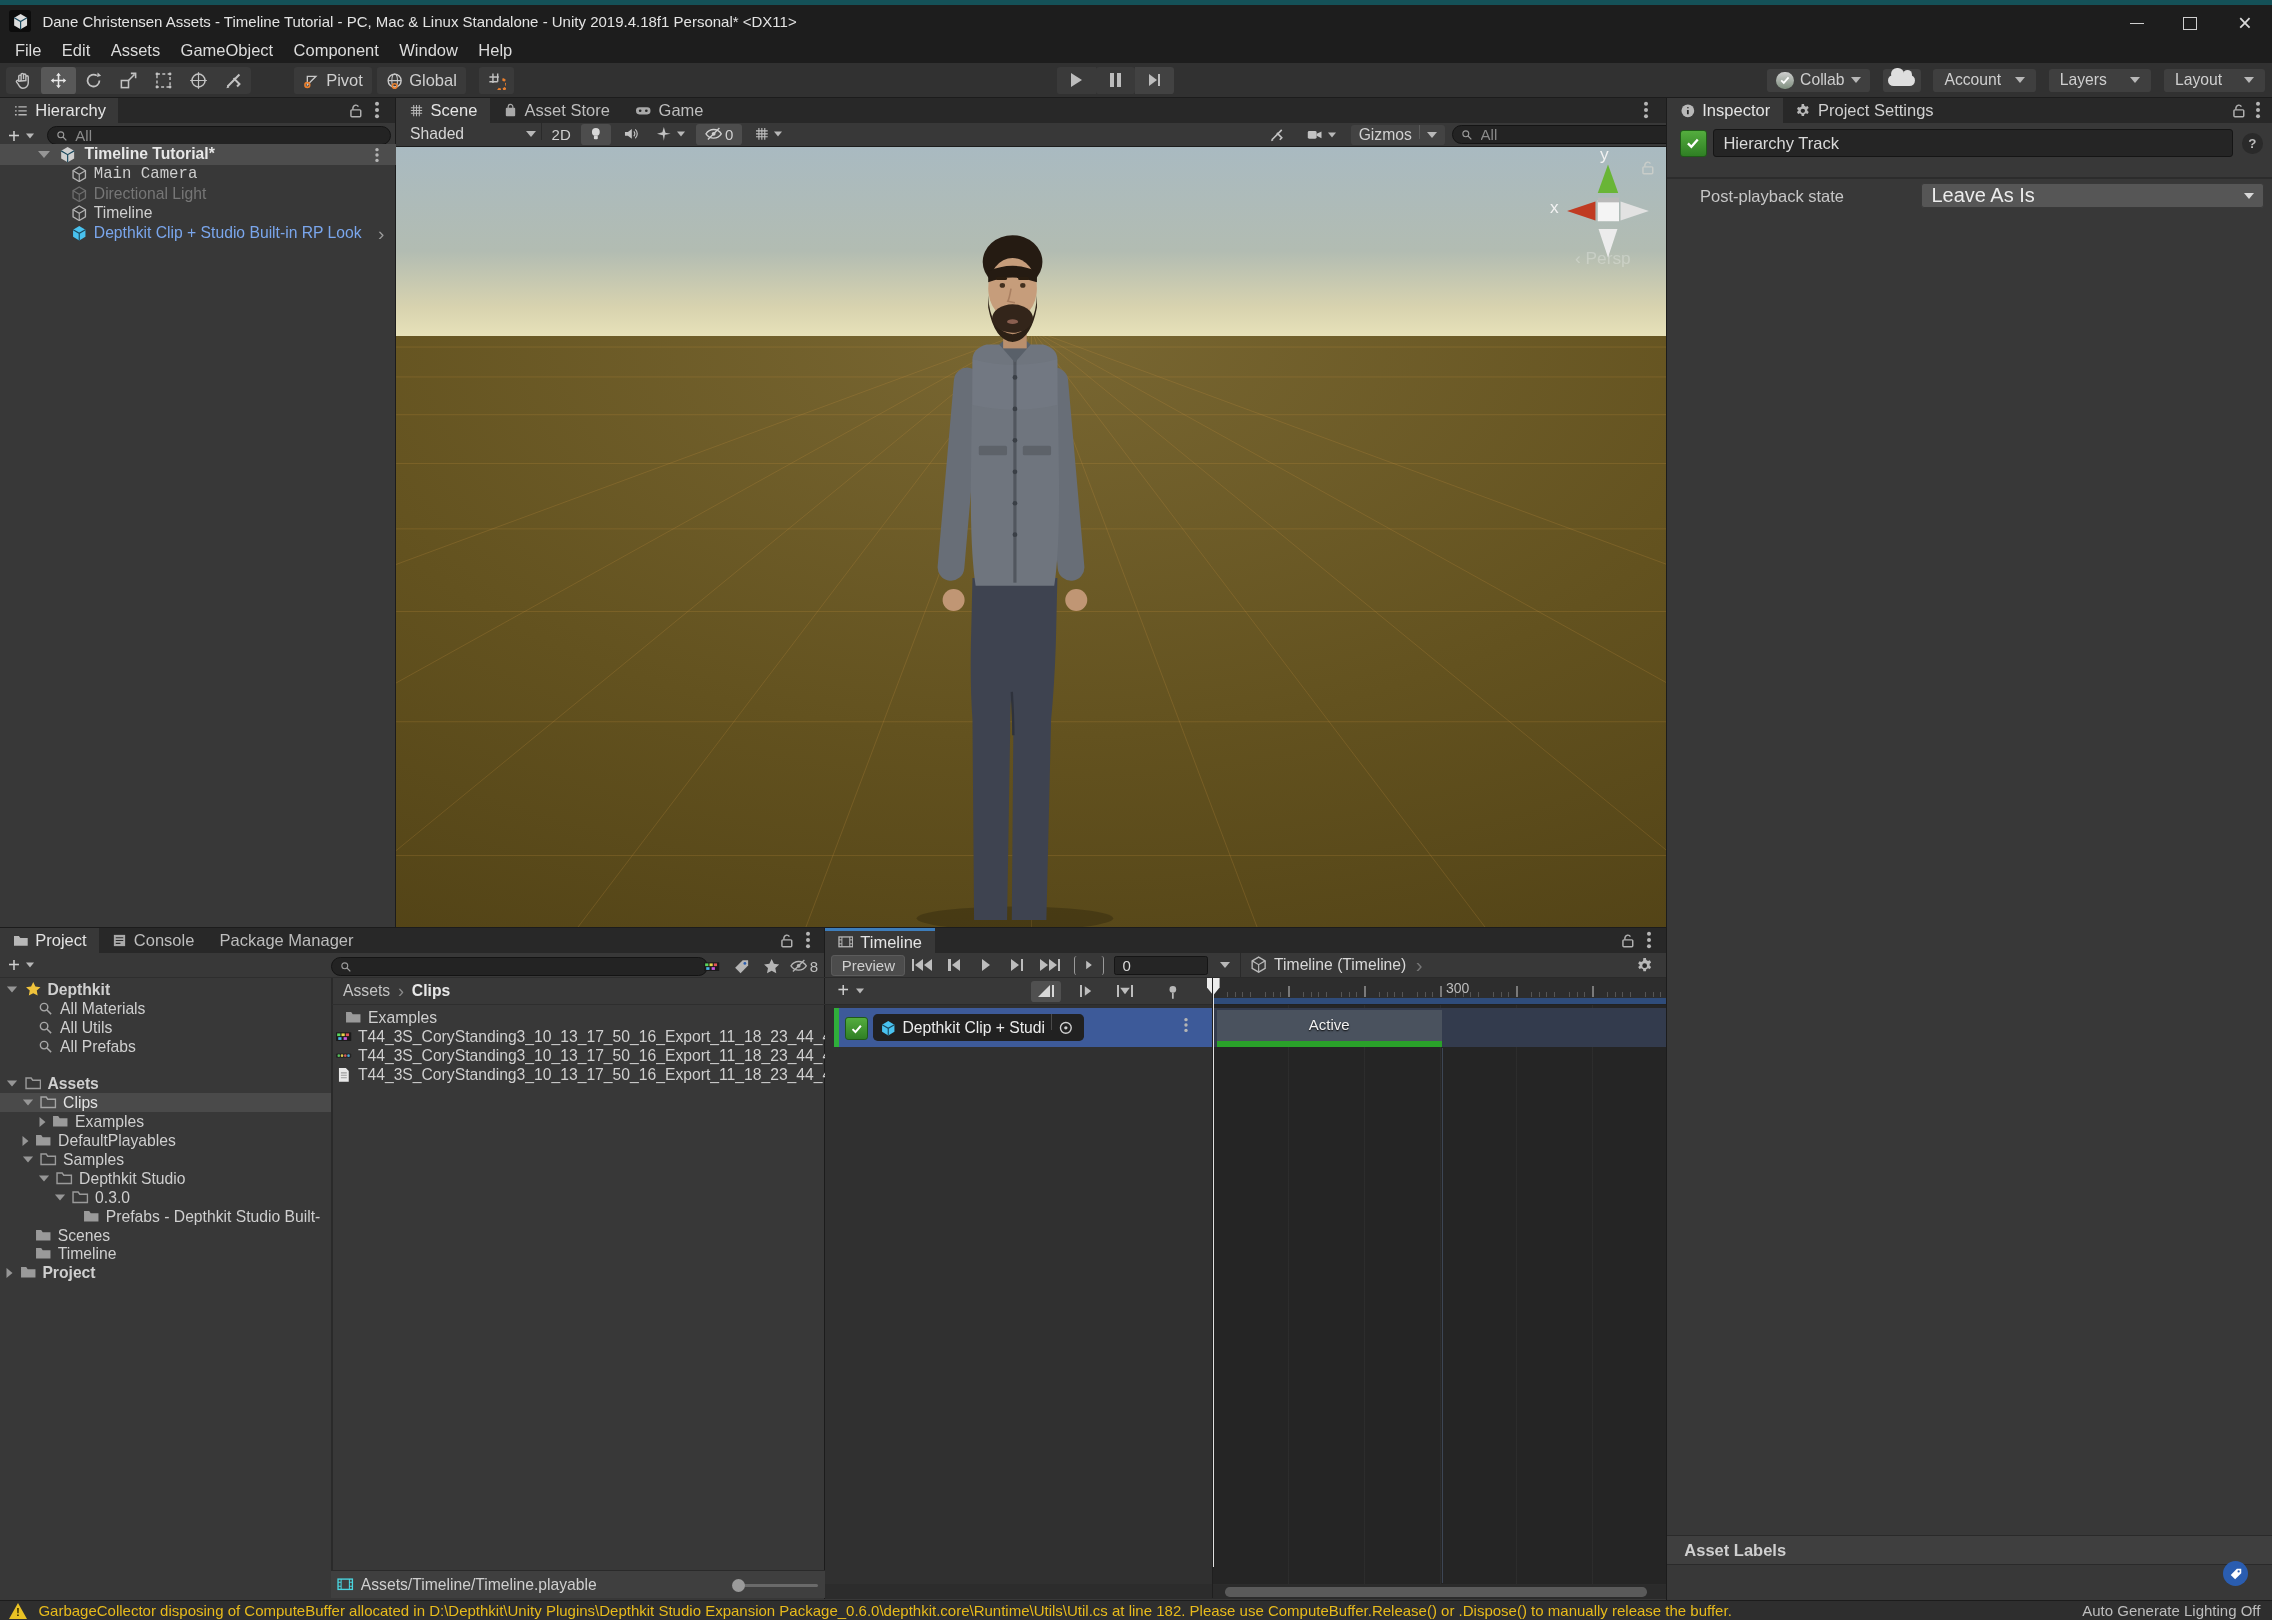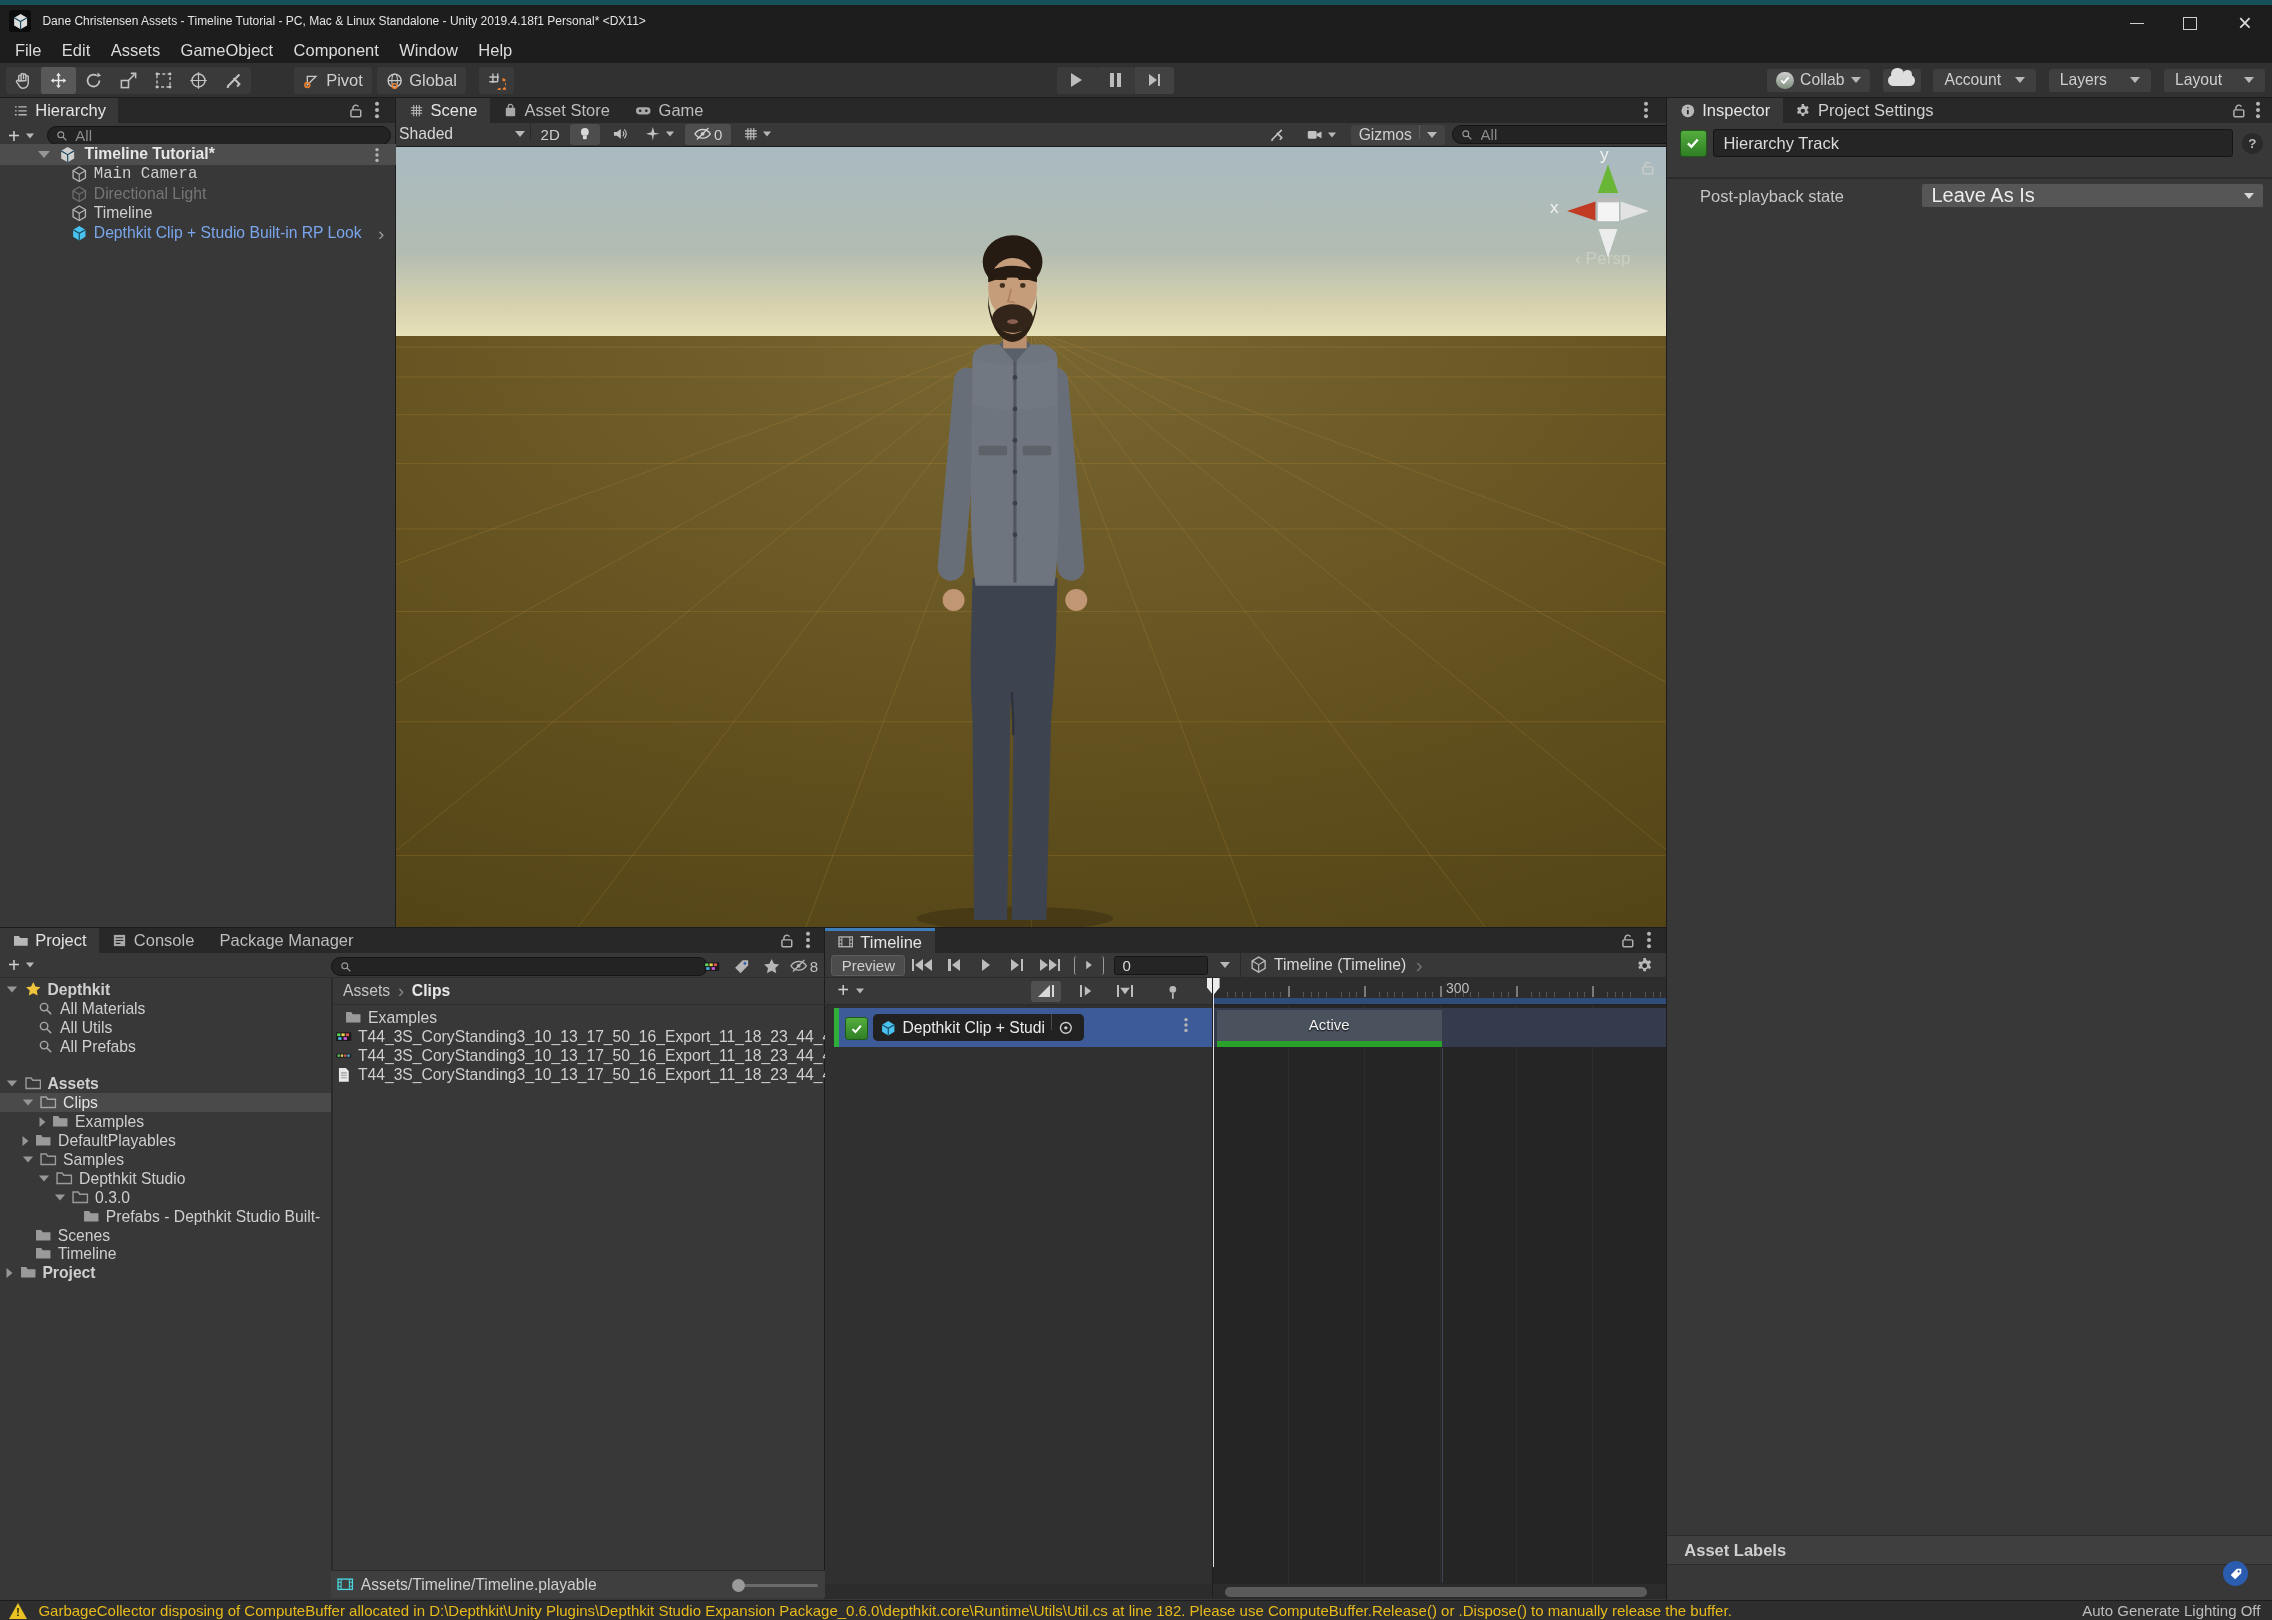--- a/index.html
+++ b/index.html
@@ -203,21 +203,21 @@
 
 <div id="root">
 
   <div class="abs" style="left:0;top:0;width:2273px;height:4.7px;background:#145158;"></div>
   <div class="abs f" style="left:0;top:4.7px;width:2273px;height:33px;background:#1d1d1d;">
     <span class="ic" style="width:22px;height:22px;margin-left:9.4px;background:#0c0c0c;border-radius:3.1px;color:#dcdcdc;padding:2.4px;box-sizing:border-box;">
         <svg viewBox="0 0 22 22" width="17.3" height="17.3">
           <use href="#i-cube-solid"></use>
         </svg>
       </span>
-    <span style="margin-left:11px;font-size:12px;color:#e3e3e3;white-space:nowrap;">Dane Christensen Assets - Timeline Tutorial - PC, Mac &amp; Linux Standalone - Unity 2019.4.18f1 Personal* &lt;DX11&gt;</span>
+    <span style="margin-left:11px;font-size:15px;color:#e3e3e3;white-space:nowrap;">Dane Christensen Assets - Timeline Tutorial - PC, Mac &amp; Linux Standalone - Unity 2019.4.18f1 Personal* &lt;DX11&gt;</span>
     <span class="abs f" style="left:2118px;top:4.7px;width:38px;height:28px;justify-content:center;">
         <span class="winbar"></span>
       </span>
     <span class="abs f" style="left:2171px;top:4.7px;width:38px;height:28px;justify-content:center;">
         <span class="winbox"></span>
       </span>
     <span class="abs f" style="left:2226px;top:4.7px;width:38px;height:28px;justify-content:center;font-size:23.6px;color:#d8d8d8;">×</span>
   </div>
 
   <div class="abs f" style="left:0;top:38px;width:2273px;height:25px;background:#1d1d1d;padding-left:4.7px;">
@@ -446,21 +446,21 @@
         <span class="ic" style="width:16.5px;height:16.5px;color:#a8a8a8;">
             <svg viewBox="0 0 21 21" width="16.5" height="16.5">
               <use href="#i-gamepad"></use>
             </svg>
           </span>
         <span>Game</span>
       </span>
       <span class="kebab abs" style="left:1248px;top:10.2px;"></span>
     </div>
     <div class="abs f" style="left:0;top:25px;width:1271px;height:23.6px;background:#383838;border-bottom:1.6px solid #1c1c1c;box-sizing:border-box;gap:4.7px;">
-      <span class="f" style="margin-left:3px;width:126px;justify-content:space-between;font-size:15.7px;color:#d6d6d6;">
+      <span class="f" style="margin-left:14px;width:126px;justify-content:space-between;font-size:15.7px;color:#d6d6d6;">
         <span>Shaded</span>
           <span class="cdown"></span>
       </span>
       <span class="sep" style="height:17.3px;"></span>
       <span class="tbtn" style="width:30px;height:20.5px;font-size:15px;color:#cfcfcf;">2D</span>
       <span class="tbtn" style="width:30px;height:20.5px;background:#4d4d4d;">
           <span class="ic" style="width:15.7px;height:15.7px;color:#d8d8d8;">
             <svg viewBox="0 0 20 20" width="15.7" height="15.7">
               <use href="#i-bulb"></use>
             </svg>

